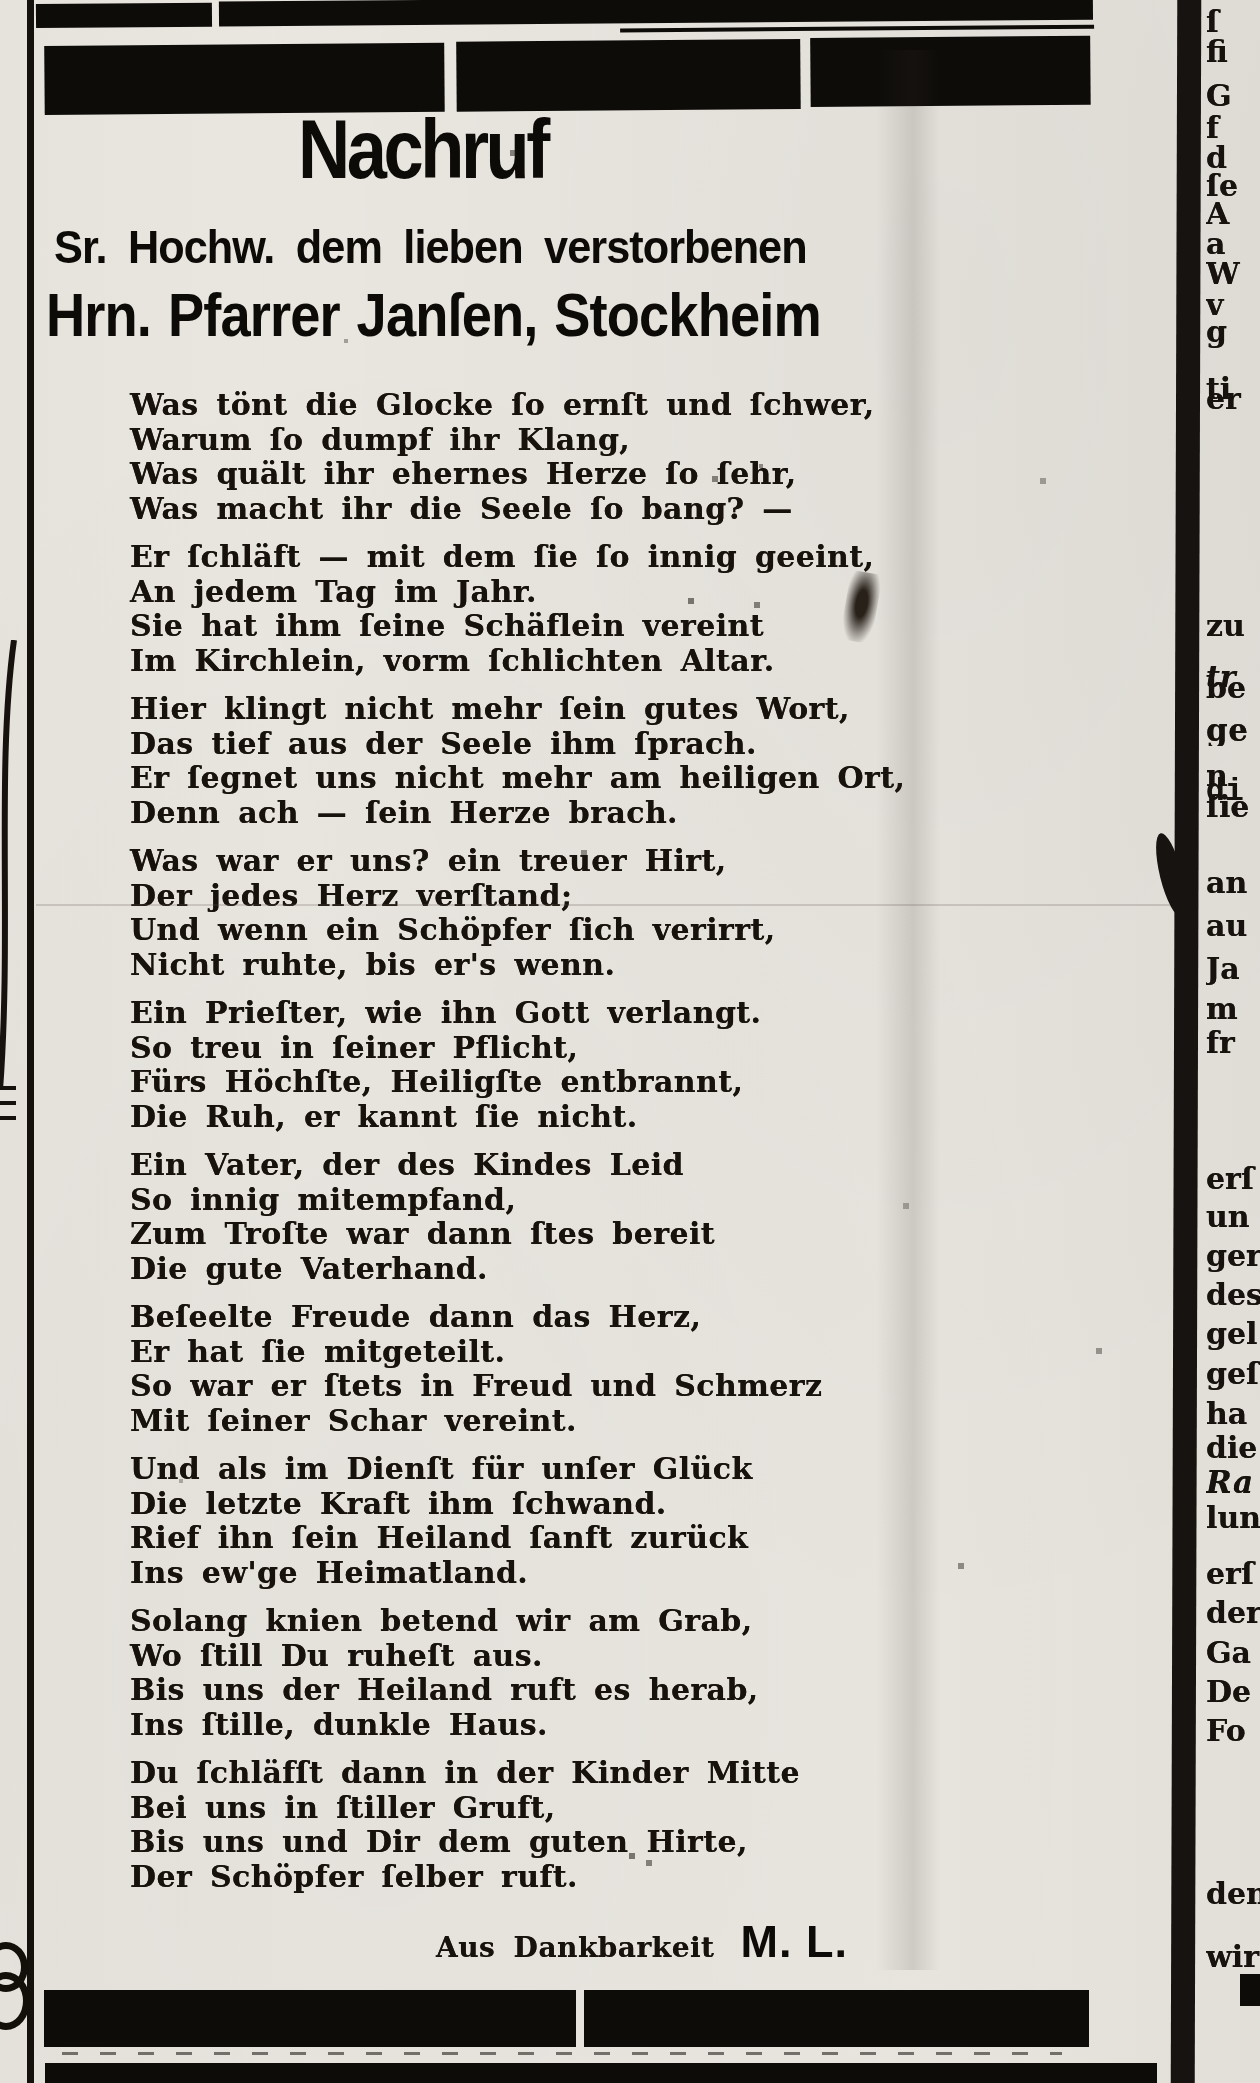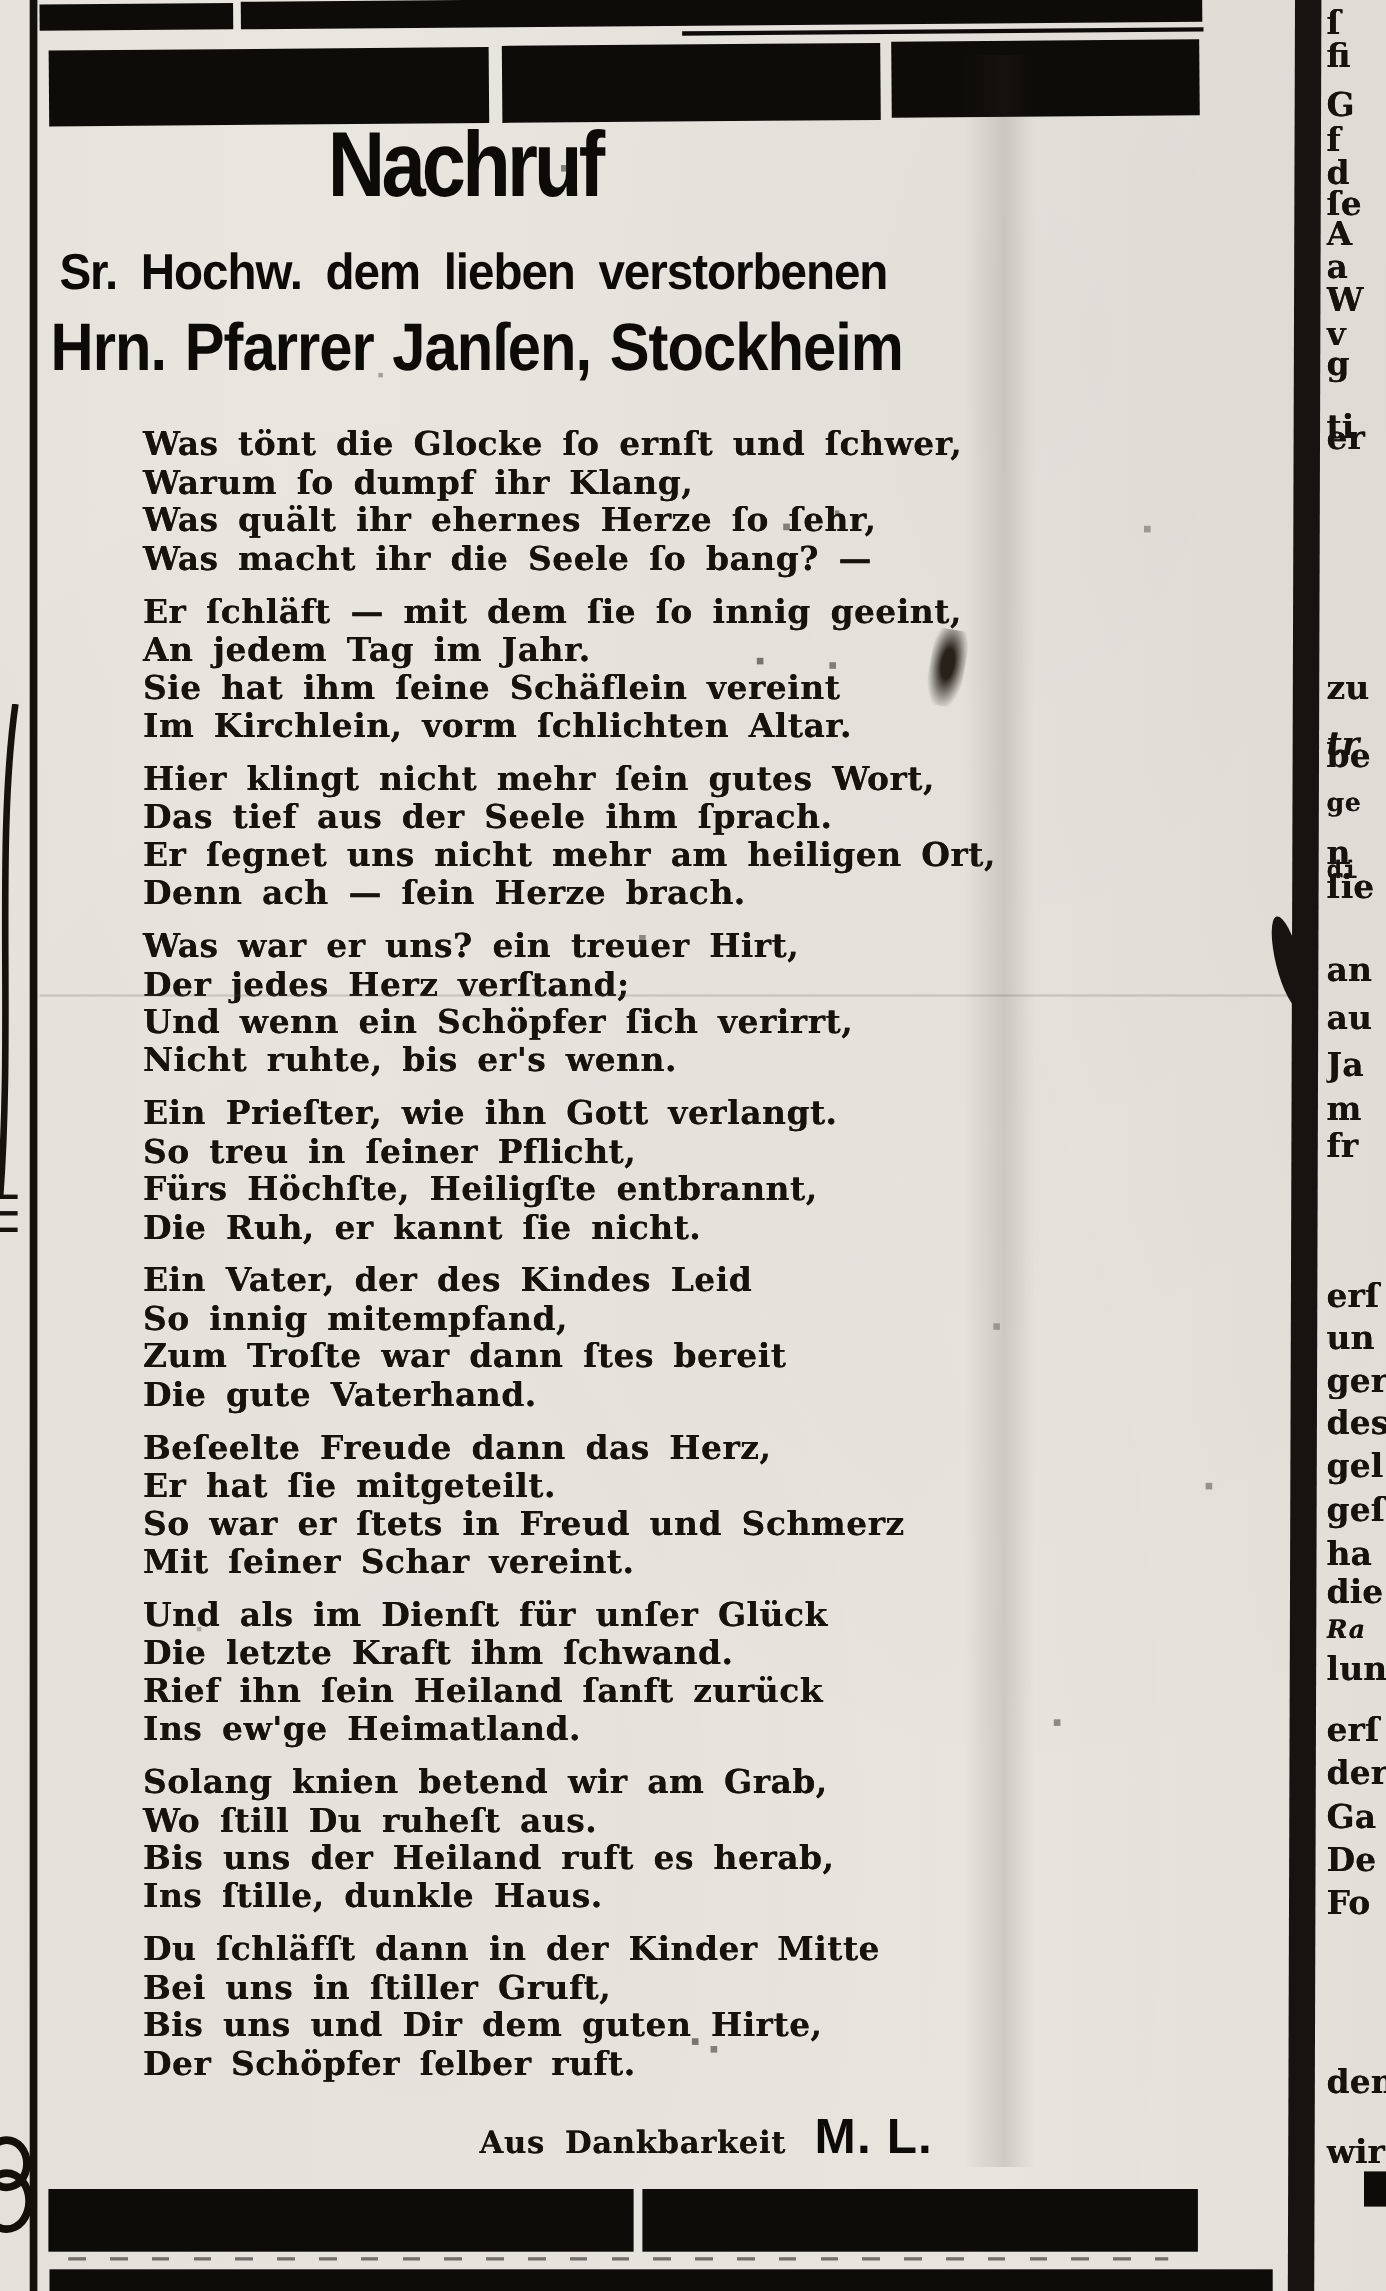--- a/index.html
+++ b/index.html
@@ -47,21 +47,21 @@
   .signature{position:absolute;left:436px;top:1916px;display:flex;align-items:baseline;}
   .sig-label{font-size:28px;font-weight:bold;letter-spacing:0.5px;word-spacing:8px;
     color:#18120c;text-shadow:0 0 0.6px rgba(24,18,12,0.8);}
   .sig-initials{font-family:"Liberation Sans","DejaVu Sans",sans-serif;
     font-weight:bold;font-size:45px;margin-left:26px;letter-spacing:1px;color:#0d0b08;}
 
   
   .frag{position:absolute;left:1206px;width:54px;overflow:hidden;
     font-weight:bold;font-size:30px;line-height:32px;white-space:nowrap;
     color:#17120d;text-shadow:0 0 0.6px rgba(23,18,13,0.8);}
-  .frag-bold{font-size:23px;letter-spacing:0.5px;}
+  .frag-bold{font-size:31px;letter-spacing:0.5px;}
   .frag-bar{position:absolute;left:1240px;top:1974px;width:20px;height:32px;background:#0e0c09;}
 
   
   .gutter-shadow{position:absolute;left:876px;top:50px;width:64px;height:1920px;
     background:linear-gradient(90deg,transparent,rgba(60,54,46,0.10) 40%,rgba(60,54,46,0.15) 58%,transparent);}
   .ink-smudge{position:absolute;left:845px;top:572px;width:32px;height:70px;
     background:radial-gradient(ellipse at 50% 45%, #28211a 25%, rgba(40,33,26,0.35) 58%, transparent 78%);
     transform:rotate(10deg);}
   .crease{position:absolute;left:36px;top:904px;width:1134px;height:2px;
     background:rgba(95,88,78,0.22);}

